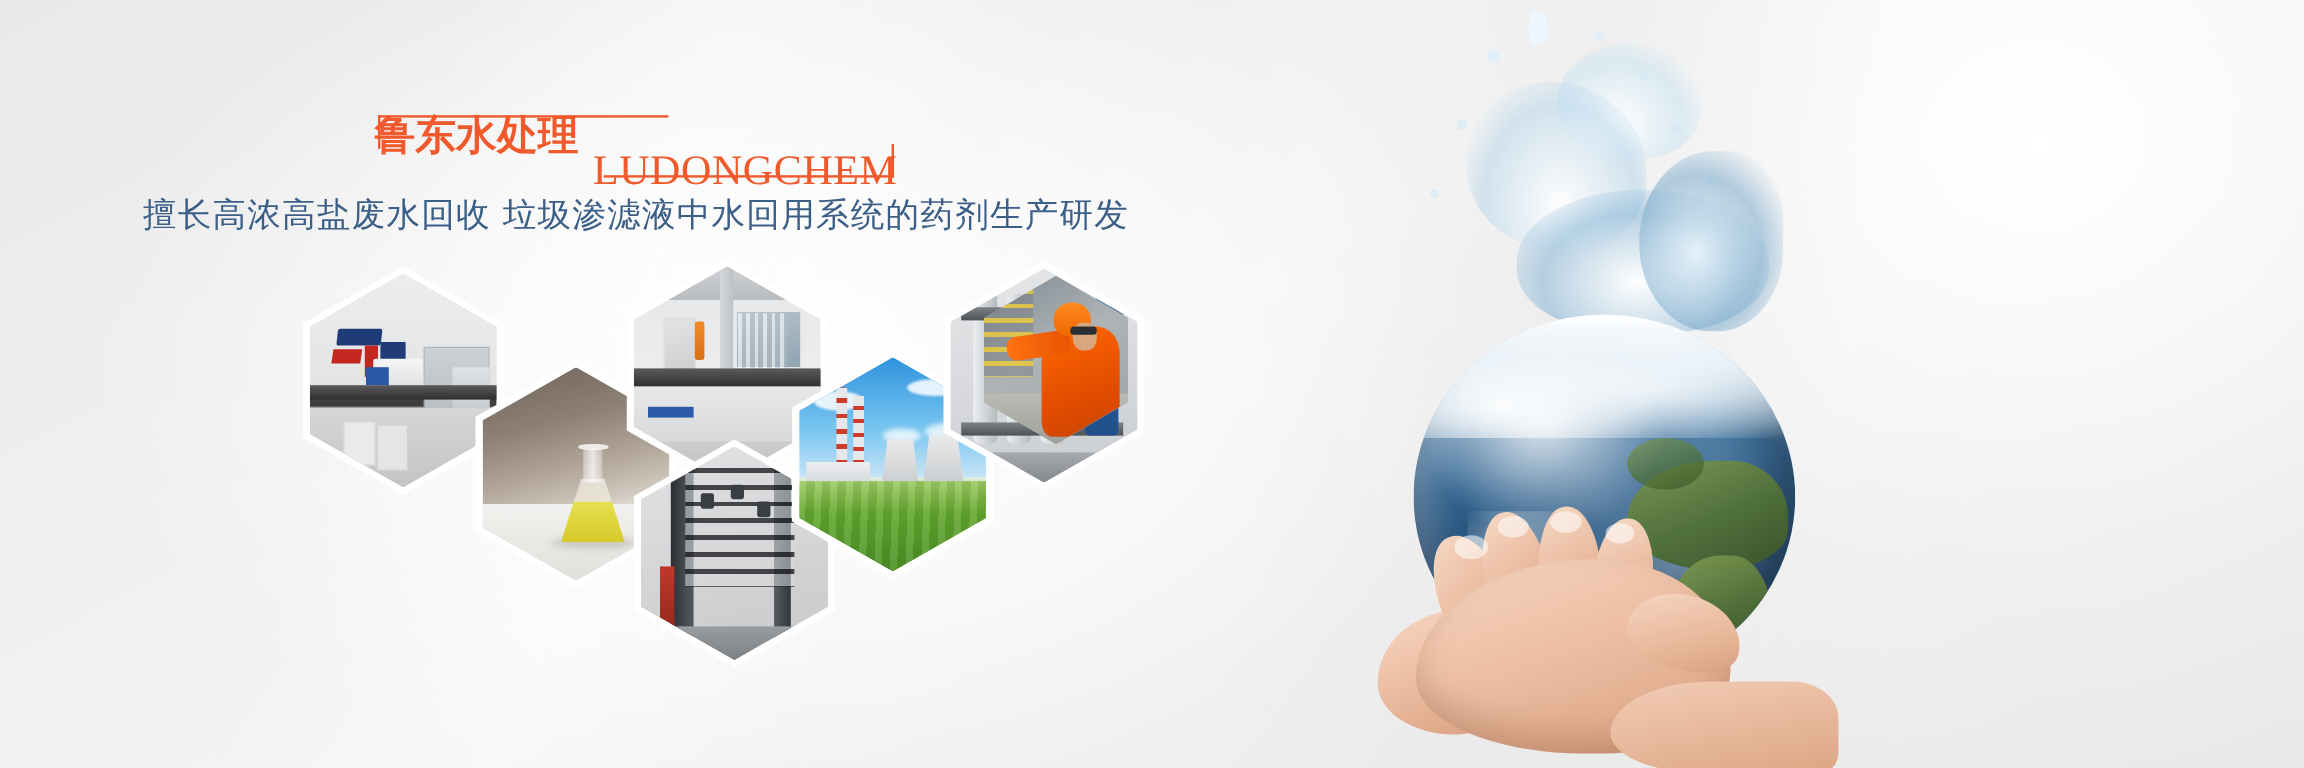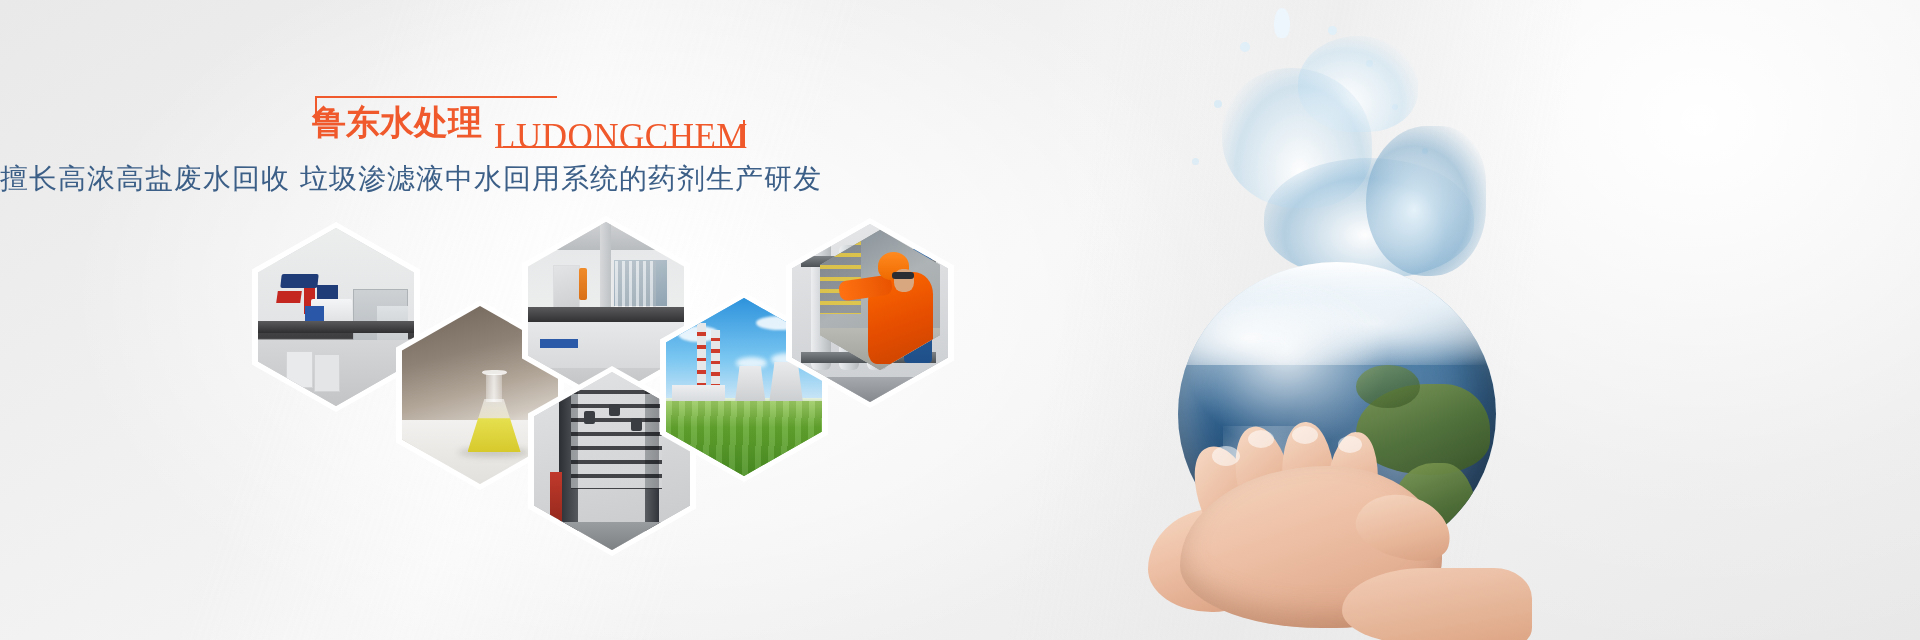--- a/index.html
+++ b/index.html
@@ -21,34 +21,34 @@
     background:
       linear-gradient(108deg, rgba(255,255,255,0) 18%, rgba(255,255,255,.55) 29%, rgba(255,255,255,0) 41%),
       linear-gradient(100deg, rgba(225,225,225,0) 55%, rgba(232,232,232,.7) 66%, rgba(225,225,225,0) 78%);
     opacity:.75;}
 
   
   .head{position:absolute;left:0;top:0;width:1060px;}
   .title-wrap{position:relative;width:430px;margin:96px auto 0 auto;height:52px;}
   .title{
     position:absolute;left:0;top:0;width:430px;height:52px;
-    display:flex;align-items:center;justify-content:center;
+    display:flex;align-items:flex-start;justify-content:center;
     font-family:"Liberation Serif","DejaVu Serif",serif;
     font-size:35px;font-weight:700;letter-spacing:.5px;
     color:#f0592b;white-space:nowrap;line-height:1;
   }
   .title .cn{font-family:"DejaVu Sans","Liberation Sans",sans-serif;font-weight:700;font-size:34px;letter-spacing:0px;}
   .title .en{font-family:"Liberation Serif","DejaVu Serif",serif;font-weight:400;font-size:35px;margin-left:12px;letter-spacing:.5px;margin-top:28px;}
   
   .br{position:absolute;pointer-events:none;}
   .br-tl{left:0;top:0;width:240px;height:26px;border-top:2px solid #f0592b;border-left:2px solid #f0592b;}
   .br-br{right:0;bottom:0;width:240px;height:26px;border-bottom:2px solid #f0592b;border-right:2px solid #f0592b;}
 
   .subtitle{
-    margin:12px 0 0 0;text-align:left;width:1060px;
+    margin:12px 0 0 0;text-align:center;width:1060px;
     font-family:"DejaVu Sans","Liberation Sans",sans-serif;
     font-size:28px;color:#3c5f87;letter-spacing:1px;font-weight:400;white-space:nowrap;
   }
 
   
   .hexes{position:absolute;left:0;top:0;width:1080px;height:640px;}
   .hex{
     position:absolute;
     -webkit-clip-path:polygon(50% 0%,100% 25%,100% 75%,50% 100%,0% 75%,0% 25%);
     clip-path:polygon(50% 0%,100% 25%,100% 75%,50% 100%,0% 75%,0% 25%);

